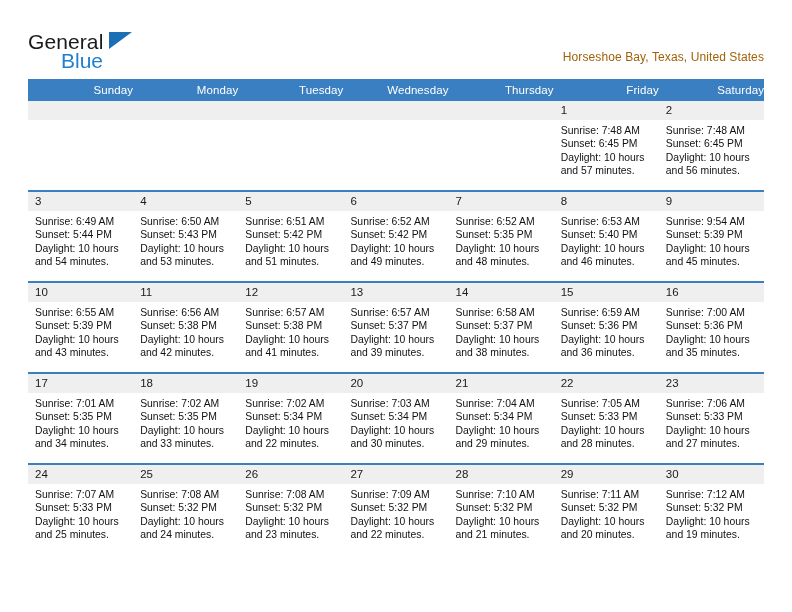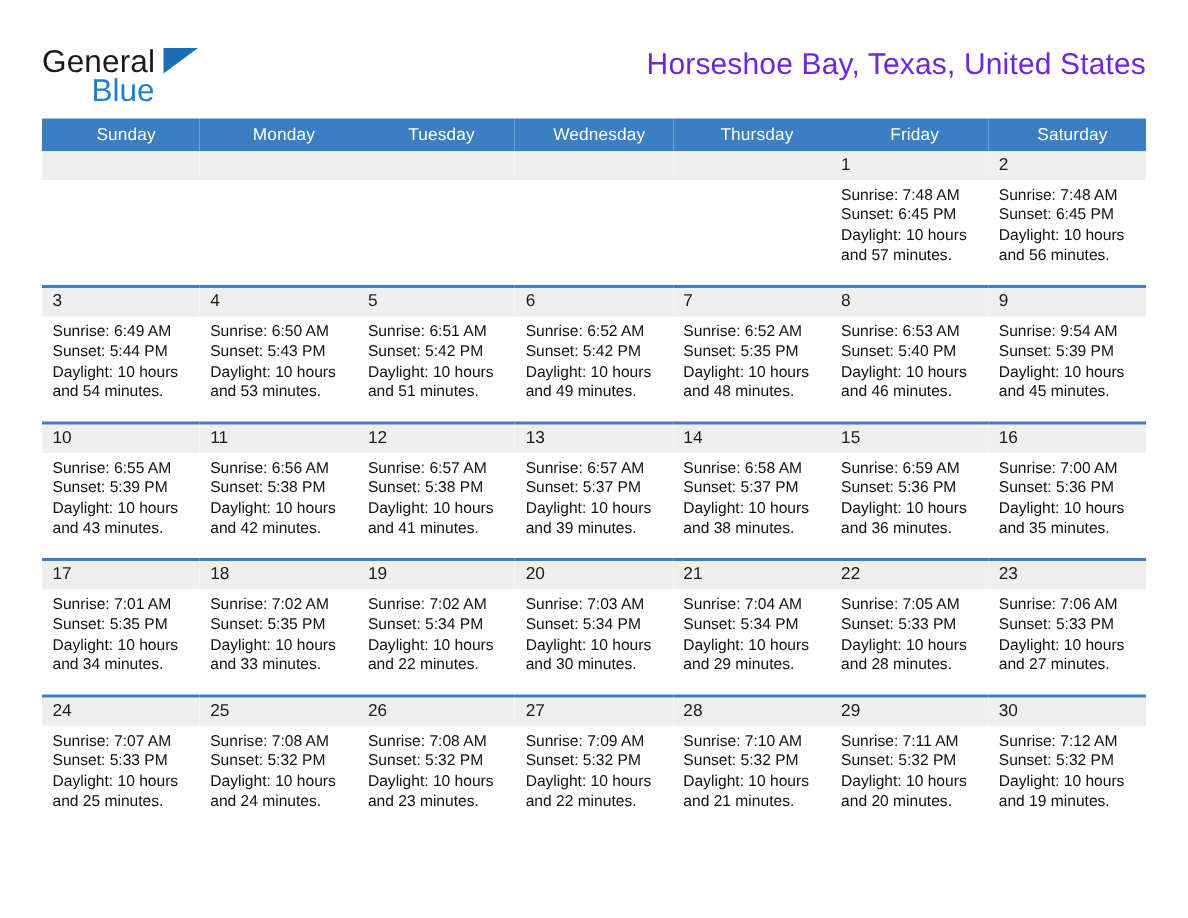--- a/index.html
+++ b/index.html
@@ -65,42 +65,42 @@
     padding-top: 0px;
   }
   .cal-title {
     font-size: 27px;
     font-weight: normal;
     color: #1a1a1a;
     line-height: 32px;
     letter-spacing: .2px;
   }
   .cal-subtitle {
-    font-size: 20px;
-    color: #6d28d9;
+    font-size: 12px;
+    color: #a16207;
     line-height: 20px;
-    margin-top: 7px;
+    margin-top: 21px;
     letter-spacing: .1px;
   }
 
   
   .calendar {
     width: 736px;
     border-collapse: collapse;
     table-layout: fixed;
     margin-top: 7px;
   }
   .calendar col { width: 14.2857%; }
 
   thead th {
     background: #3a7fc1;
     color: #ffffff;
     font-size: 11.5px;
     font-weight: normal;
-    text-align: center;
+    text-align: right;
     padding: 5px 0 5px 7px;
     height: 20px;
     box-sizing: border-box;
     letter-spacing: .1px;
   }
 
   tbody td {
     vertical-align: top;
     padding: 0;
     height: 89px;

